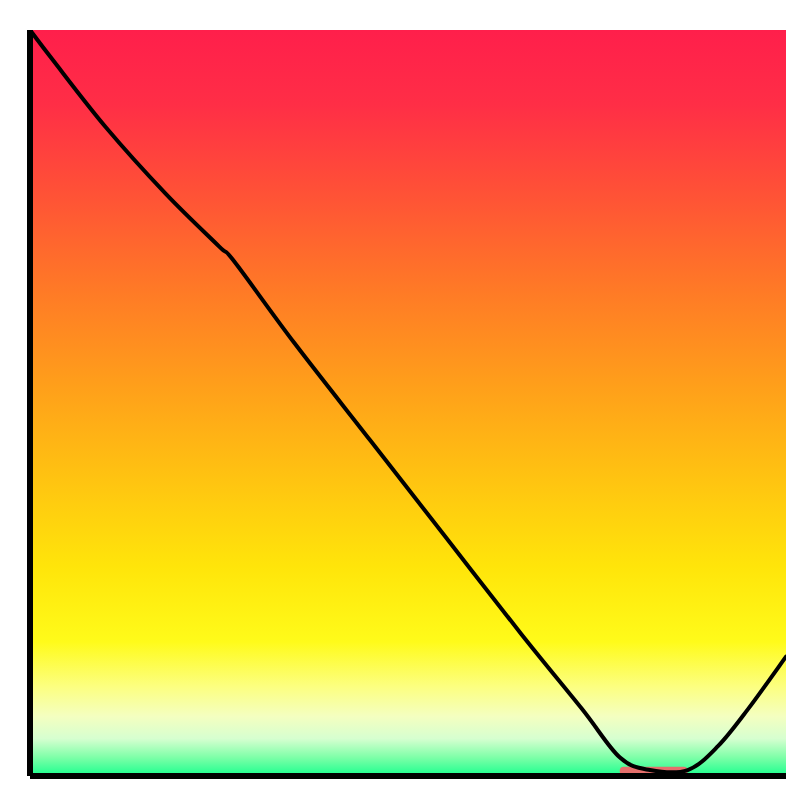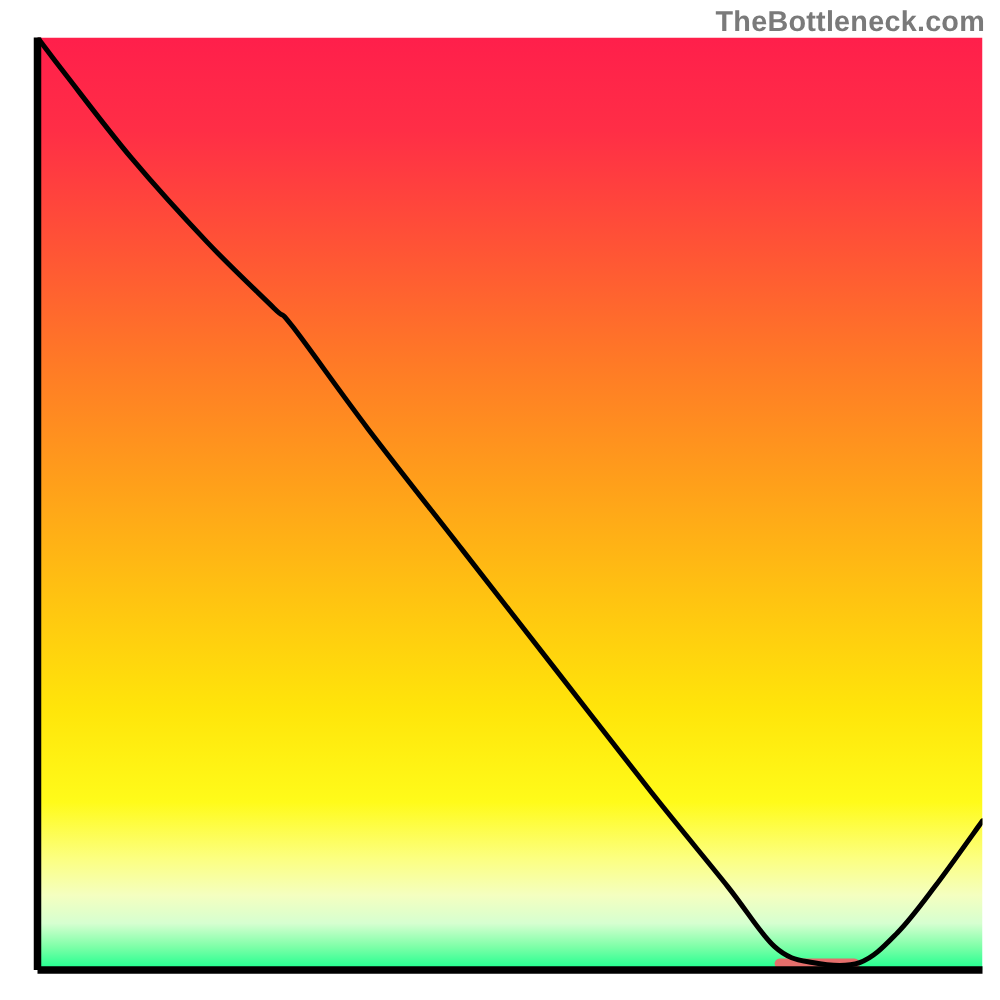--- a/index.html
+++ b/index.html
@@ -27,21 +27,20 @@
   svg {
     position: absolute;
     top: 0;
     left: 0;
   }
 </style>
 </head>
 <body>
 <div class="wrap">
 
-  <div class="attribution">TheBottleneck.com</div>
 
   <svg id="chart-svg" width="800" height="800" viewBox="0 0 800 800">
     <defs>
       <linearGradient id="bg-grad" x1="0" y1="0" x2="0" y2="1">
           <stop offset="0%" stop-color="#ff1f4b"></stop>
           <stop offset="10%" stop-color="#ff2e46"></stop>
           <stop offset="22%" stop-color="#ff5236"></stop>
           <stop offset="35%" stop-color="#ff7a26"></stop>
           <stop offset="48%" stop-color="#ffa01a"></stop>
           <stop offset="60%" stop-color="#ffc311"></stop>

